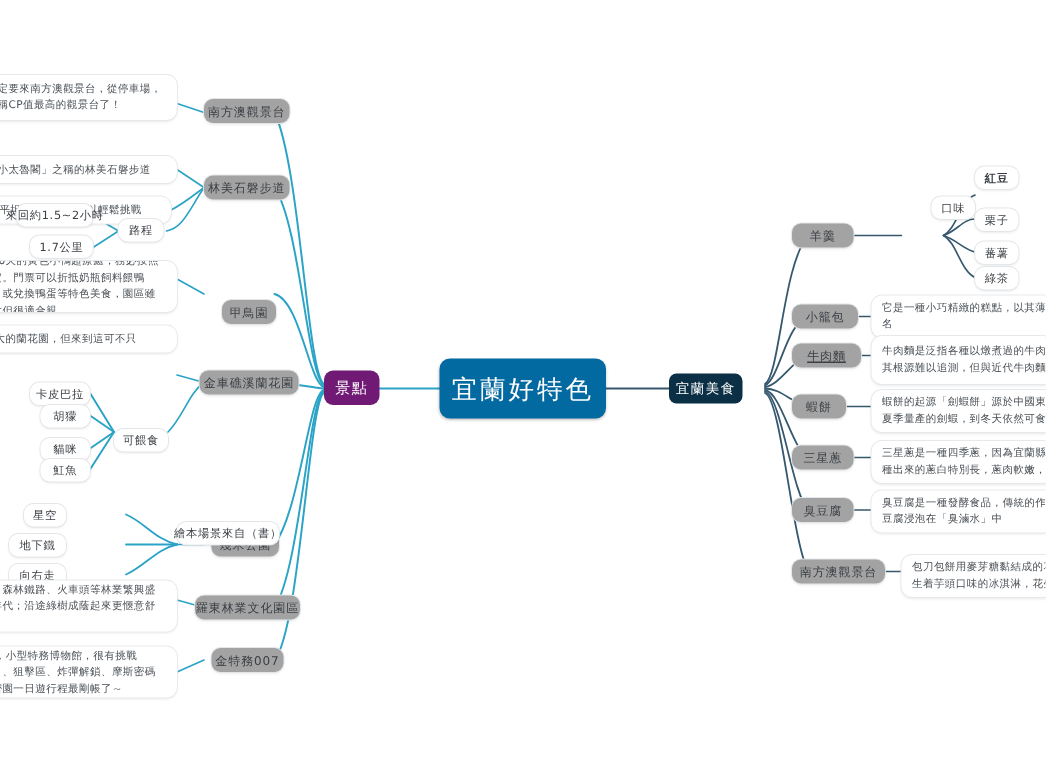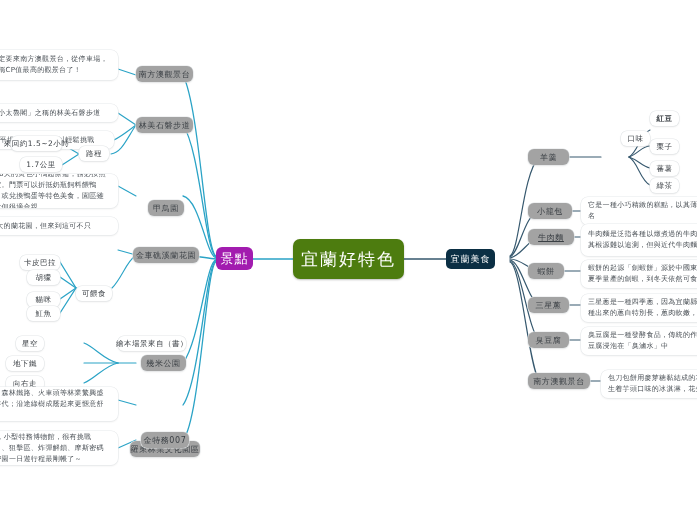--- a/index.html
+++ b/index.html
@@ -31,34 +31,34 @@
     position: absolute;
     box-sizing: border-box;
     display: flex;
     align-items: center;
     justify-content: center;
     text-align: center;
     white-space: nowrap;
   }
   
   .node.root {
-    background: #4d7c0f;
+    background: #0369a1;
     color: #ffffff;
     border-radius: 7px;
     font-size: 17px;
     letter-spacing: 2px;
     padding: 0 14px;
     box-shadow: 0 1px 2px rgba(0,0,0,0.25);
   }
   
   .node.branch-left {
-    background: #a21caf;
+    background: #701a75;
     color: #ffffff;
     border-radius: 6px;
-    font-size: 13px;
+    font-size: 10px;
     letter-spacing: 1px;
     padding: 0 8px;
   }
   
   .node.branch-right {
     background: #0b2f44;
     color: #ffffff;
     border-radius: 5px;
     font-size: 9px;
     letter-spacing: 1px;
@@ -208,21 +208,21 @@
   </div>
 
   <div class="node topic" style="left:133px; top:247px; width:66px; height:16px;">
     <span>金車礁溪蘭花園</span>
   </div>
 
   <div class="node topic" style="left:141px; top:355px; width:45px; height:16px;">
     <span>幾米公園</span>
   </div>
 
-  <div class="node topic" style="left:130px; top:397px; width:70px; height:16px;margin-top:44px;">
+  <div class="node topic" style="left:130px; top:397px; width:70px; height:16px;">
     <span>羅東林業文化園區</span>
   </div>
 
   <div class="node topic" style="left:141px; top:432px; width:48px; height:16px;">
     <span>金特務007</span>
   </div>
 
   <div class="node note" style="left:-16px; top:50px; width:134px; height:30px;">
     <span>一定要來南方澳觀景台，從停車場，堪稱CP值最高的觀景台了！</span>
   </div>
@@ -268,21 +268,21 @@
   </div>
 
   <div class="node leaf" style="left:27px; top:292px; width:33px; height:15px;">
     <span>貓咪</span>
   </div>
 
   <div class="node leaf" style="left:27px; top:306px; width:33px; height:15px;">
     <span>魟魚</span>
   </div>
 
-  <div class="node leaf" style="left:118px; top:336px; width:68px; height:15px;">
+  <div class="node leaf" style="left:118px; top:348px; width:68px; height:15px;">
     <span>繪本場景來自（書）</span>
   </div>
 
   <div class="node leaf" style="left:16px; top:336px; width:28px; height:15px;">
     <span>星空</span>
   </div>
 
   <div class="node leaf" style="left:6px; top:356px; width:38px; height:15px;">
     <span>地下鐵</span>
   </div>

